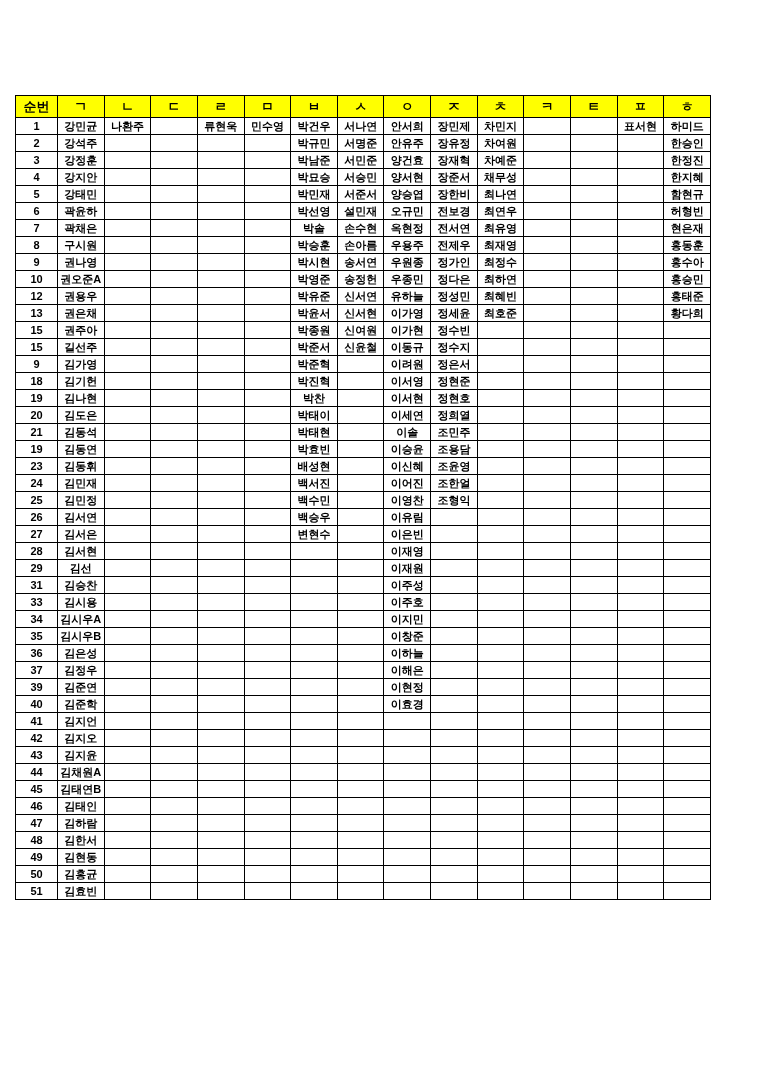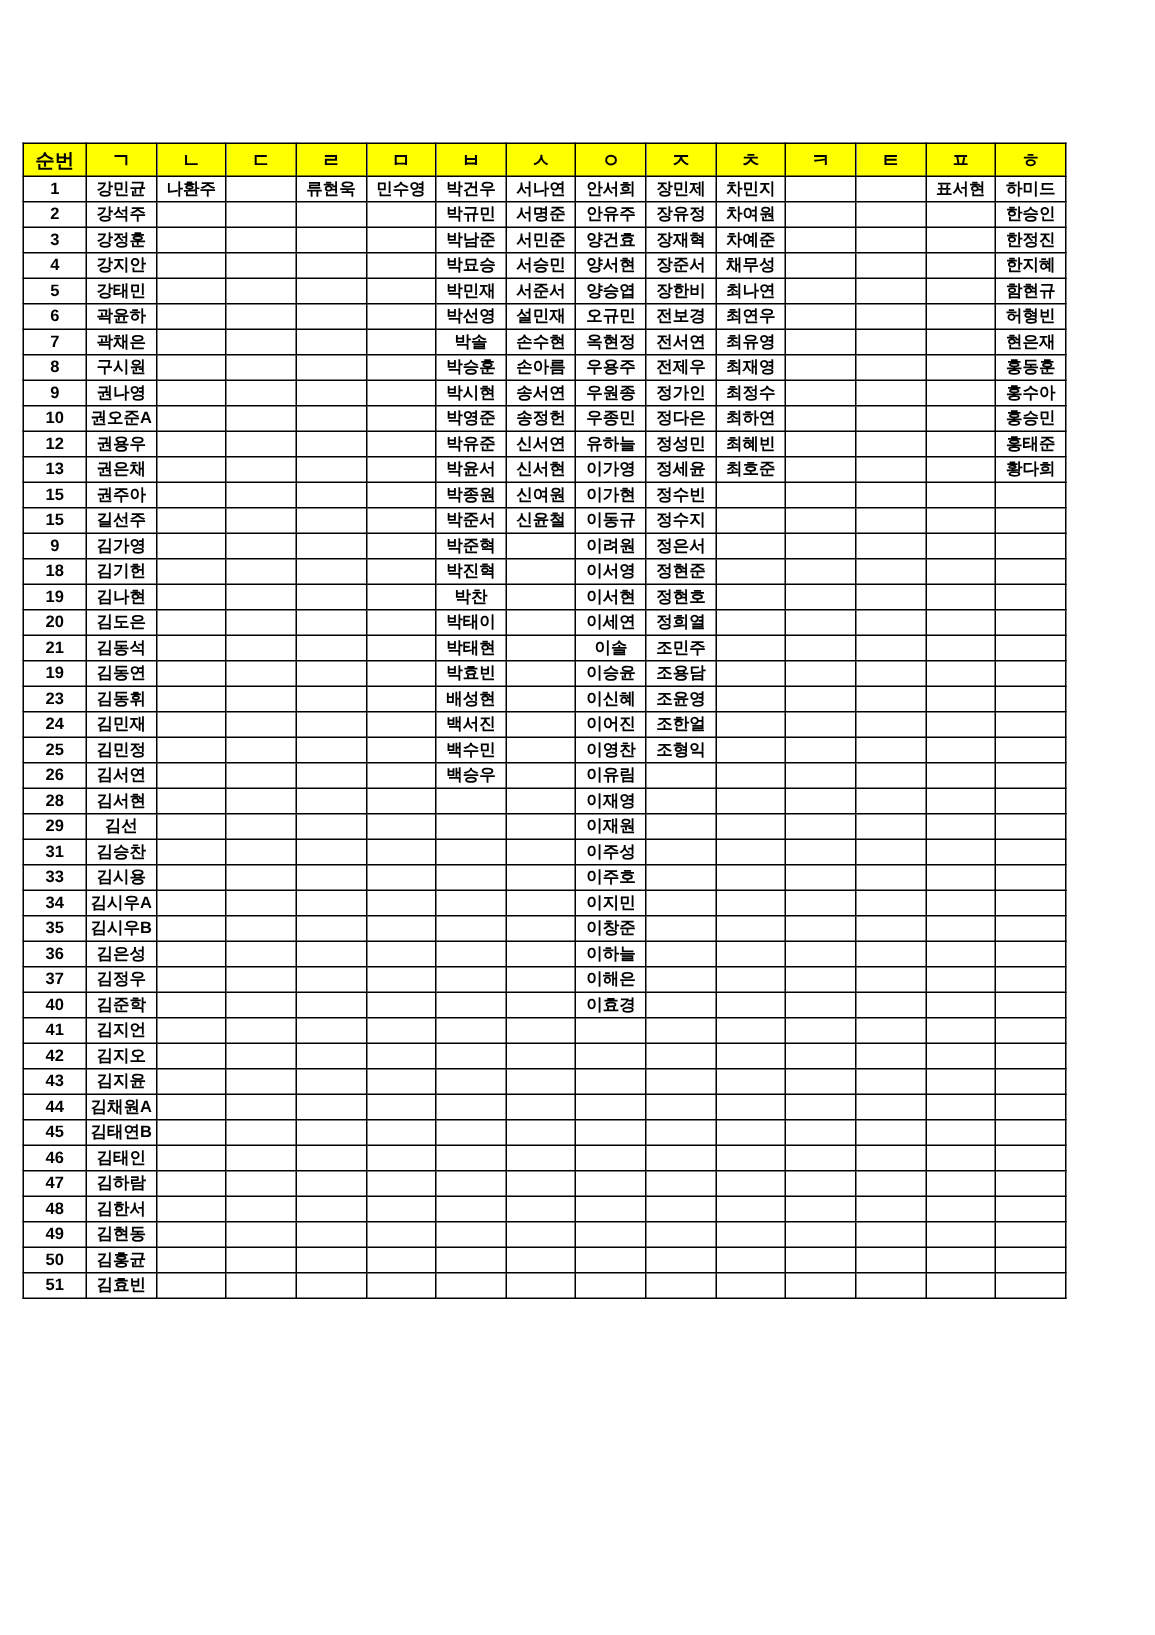--- a/index.html
+++ b/index.html
@@ -477,20 +477,37 @@
           <td></td>
           <td>이유림</td>
           <td></td>
           <td></td>
           <td></td>
           <td></td>
           <td></td>
           <td></td>
         </tr>
         <tr>
+          <td>27</td>
+          <td>김서은</td>
+          <td></td>
+          <td></td>
+          <td></td>
+          <td></td>
+          <td>변현수</td>
+          <td></td>
+          <td>이은빈</td>
+          <td></td>
+          <td></td>
+          <td></td>
+          <td></td>
+          <td></td>
+          <td></td>
+        </tr>
+        <tr>
           <td>28</td>
           <td>김서현</td>
           <td></td>
           <td></td>
           <td></td>
           <td></td>
           <td></td>
           <td></td>
           <td>이재영</td>
           <td></td>
@@ -605,20 +622,37 @@
         <tr>
           <td>37</td>
           <td>김정우</td>
           <td></td>
           <td></td>
           <td></td>
           <td></td>
           <td></td>
           <td></td>
           <td>이해은</td>
+          <td></td>
+          <td></td>
+          <td></td>
+          <td></td>
+          <td></td>
+          <td></td>
+        </tr>
+        <tr>
+          <td>39</td>
+          <td>김준연</td>
+          <td></td>
+          <td></td>
+          <td></td>
+          <td></td>
+          <td></td>
+          <td></td>
+          <td>이현정</td>
           <td></td>
           <td></td>
           <td></td>
           <td></td>
           <td></td>
           <td></td>
         </tr>
         <tr>
           <td>40</td>
           <td>김준학</td>

